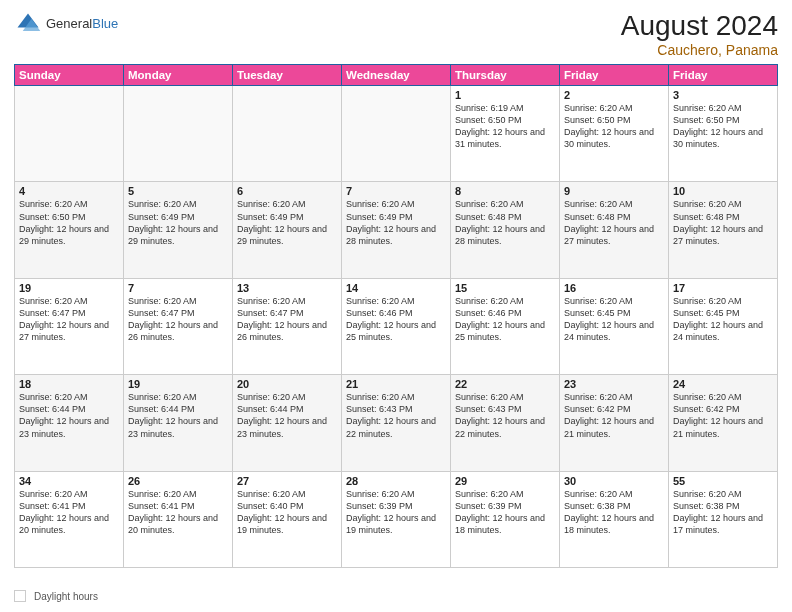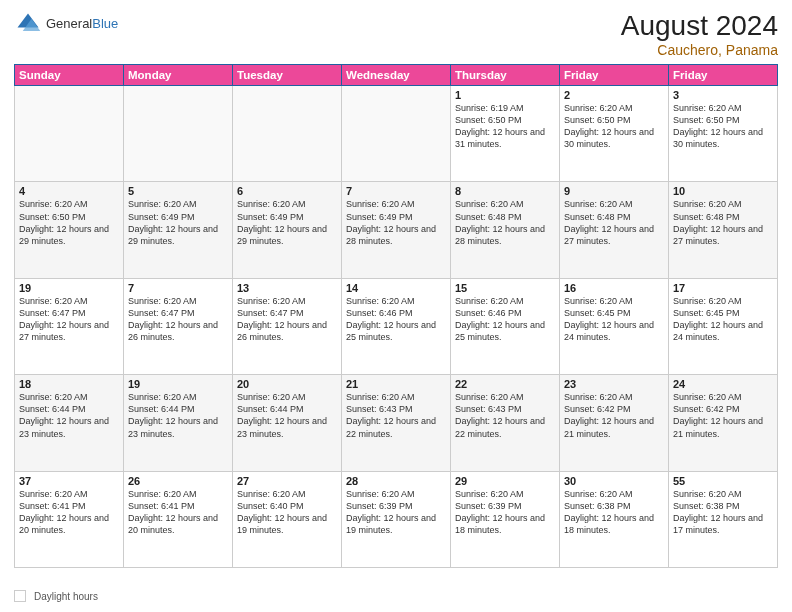--- a/index.html
+++ b/index.html
@@ -320,21 +320,21 @@
           <td>
             <span class="day-num">24</span>
             <div class="day-info">Sunrise: 6:20 AM
 Sunset: 6:42 PM
 Daylight: 12 hours
 and 21 minutes.</div>
           </td>
         </tr>
         <tr>
           <td>
-            <span class="day-num">37</span>
+            <span class="day-num">34</span>
             <div class="day-info">Sunrise: 6:20 AM
 Sunset: 6:41 PM
 Daylight: 12 hours
 and 20 minutes.</div>
           </td>
           <td>
             <span class="day-num">26</span>
             <div class="day-info">Sunrise: 6:20 AM
 Sunset: 6:41 PM
 Daylight: 12 hours

